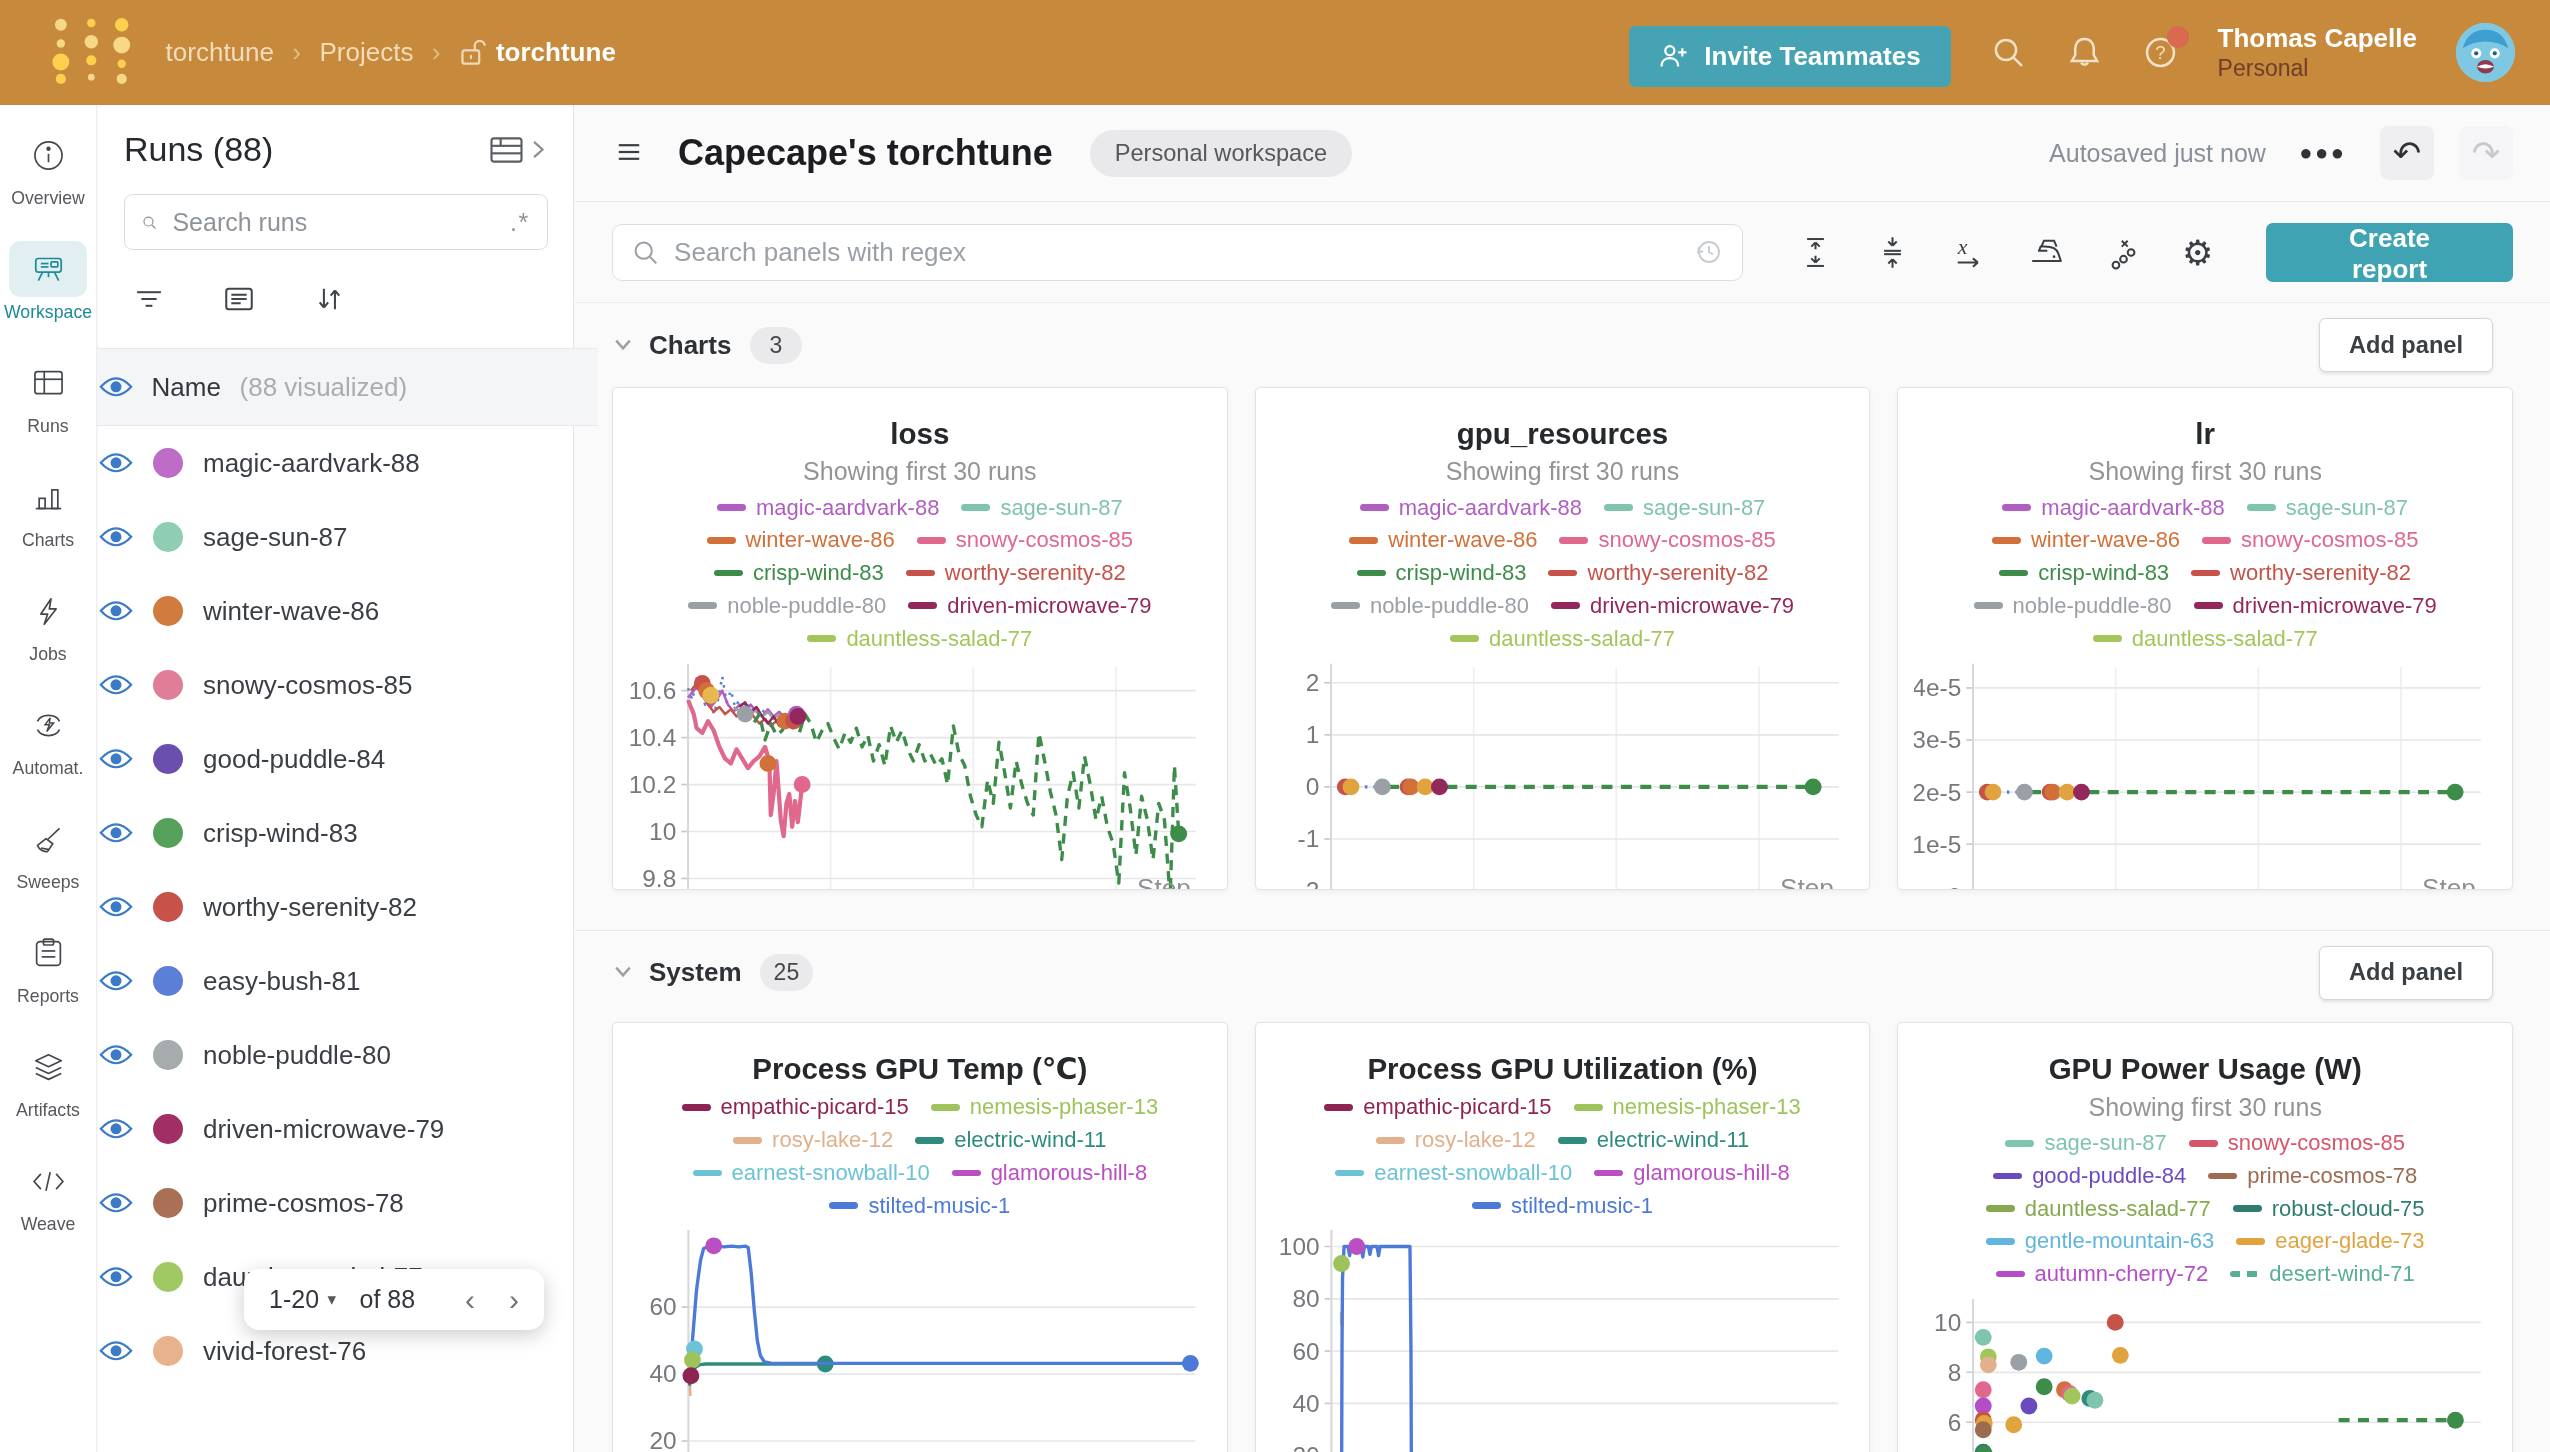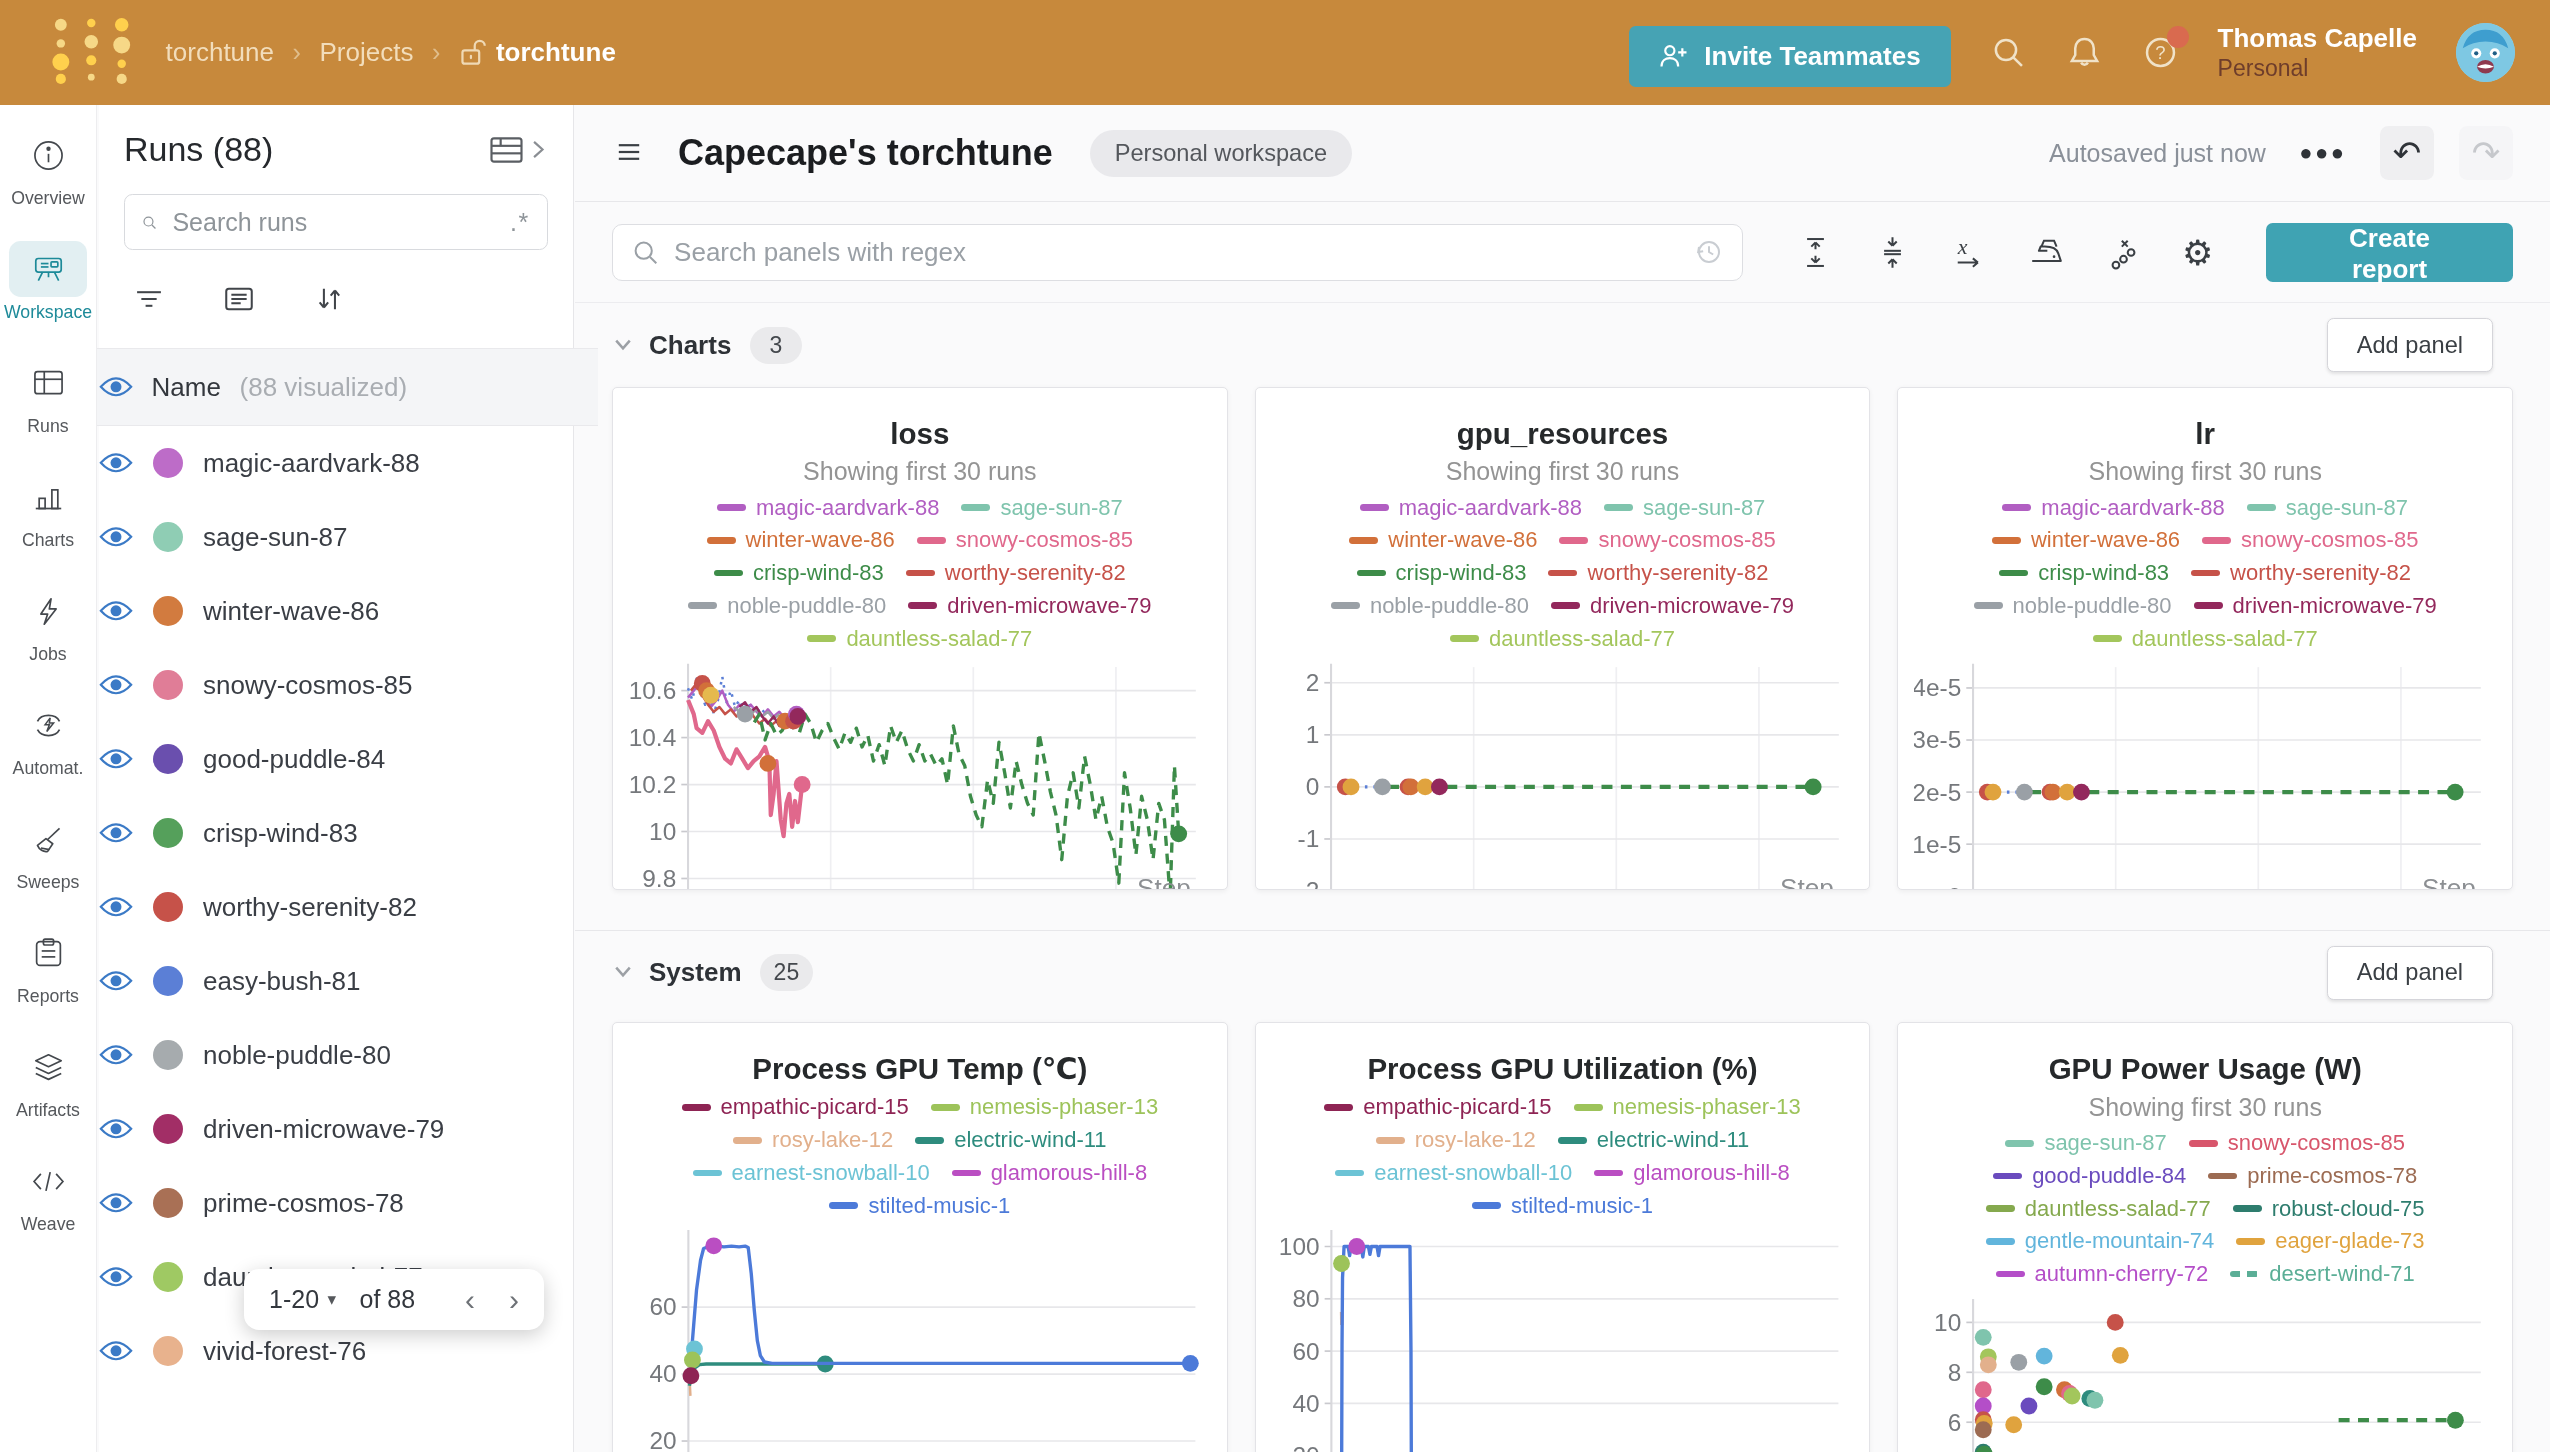--- a/index.html
+++ b/index.html
@@ -88,21 +88,21 @@
   .gear-glyph{font-size:35px;color:#3A3F44;line-height:37px;}
   .create-report{margin-left:47px;height:59px;background:#3FA3B3;color:#fff;border:none;border-radius:6.7px;
                  font-size:26px;font-weight:bold;padding:0 50px;cursor:pointer;}
   .section-row{height:84px;display:flex;align-items:center;padding:0 37px;box-sizing:border-box;}
   .section-row.system{border-top:1.7px solid #E7E7EA;}
   .sec-chev svg{width:22px;height:22px;stroke:#9CA0A5;fill:none;stroke-width:3;}
   .sec-label{font-size:26px;font-weight:bold;color:#2E3237;margin-left:15px;}
   .sec-count{margin-left:18.6px;background:#EAEAEC;border-radius:843px;min-width:25px;text-align:center;
              padding:5px 13.5px;font-size:23px;color:#44484D;}
   .add-panel{margin-left:auto;margin-right:20px;height:54px;background:#fff;border:1.7px solid #D5D5DA;border-radius:6.7px;
-             font-size:23.6px;color:#3A3F44;padding:0 29px;cursor:pointer;box-shadow:0 1.7px 3.4px rgba(0,0,0,0.10);}
+             font-size:23.6px;color:#3A3F44;padding:0 29px;cursor:pointer;box-shadow:0 1.7px 3.4px rgba(0,0,0,0.10);font-weight:bold;}
   .cards-row{display:flex;gap:27px;padding:0 37px;}
   .cards-row.system-cards{margin-top:8.4px;}
   .card{width:616px;background:#fff;border:1.7px solid #E3E3E7;border-radius:5px;box-shadow:0 1.7px 5px rgba(0,0,0,0.05);
         box-sizing:border-box;padding:22px 13.5px 0;display:flex;flex-direction:column;align-items:center;overflow:hidden;}
   .cards-row.chart-cards .card{height:503px;}
   .cards-row.system-cards .card{height:557px;}
   .chart-title{font-size:29.5px;font-weight:bold;color:#26292B;margin-top:6.7px;}
   .chart-subtitle{font-size:25px;color:#949494;margin-top:6.7px;}
   .legend{margin-top:8.4px;display:flex;flex-wrap:wrap;justify-content:center;column-gap:22px;row-gap:6.7px;width:560px;}
   .legend-item{display:flex;align-items:center;gap:10px;cursor:pointer;}
@@ -945,21 +945,21 @@
             <span class="legend-item">
               <span class="legend-dash" style="background:#85A94E;"></span>
               <span class="legend-label" style="color:#85A94E">dauntless-salad-77</span>
             </span>
             <span class="legend-item">
               <span class="legend-dash" style="background:#2E7D6E;"></span>
               <span class="legend-label" style="color:#2E7D6E">robust-cloud-75</span>
             </span>
             <span class="legend-item">
               <span class="legend-dash" style="background:#62B5DC;"></span>
-              <span class="legend-label" style="color:#62B5DC">gentle-mountain-74</span>
+              <span class="legend-label" style="color:#62B5DC">gentle-mountain-63</span>
             </span>
             <span class="legend-item">
               <span class="legend-dash" style="background:#E0A33E;"></span>
               <span class="legend-label" style="color:#E0A33E">eager-glade-73</span>
             </span>
             <span class="legend-item">
               <span class="legend-dash" style="background:#B44EC8;"></span>
               <span class="legend-label" style="color:#B44EC8">autumn-cherry-72</span>
             </span>
             <span class="legend-item">

